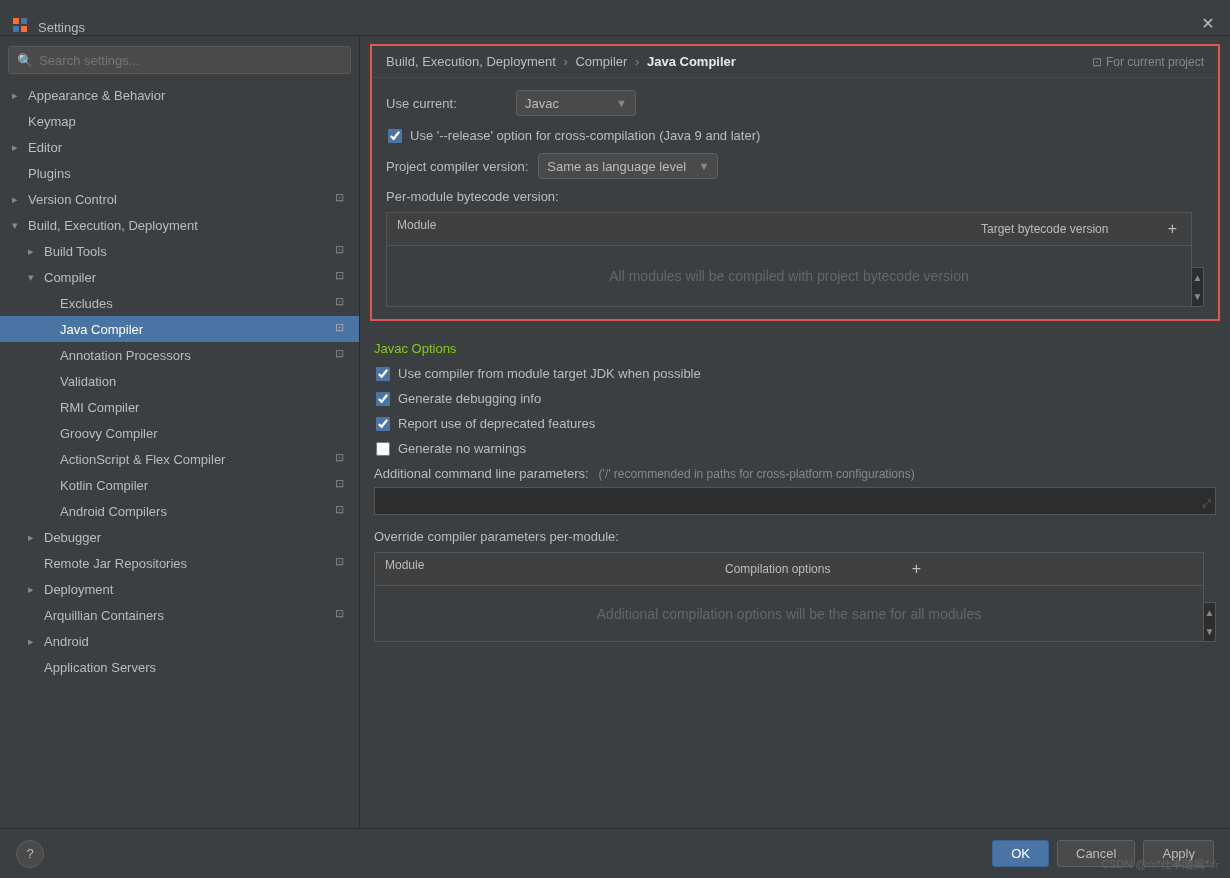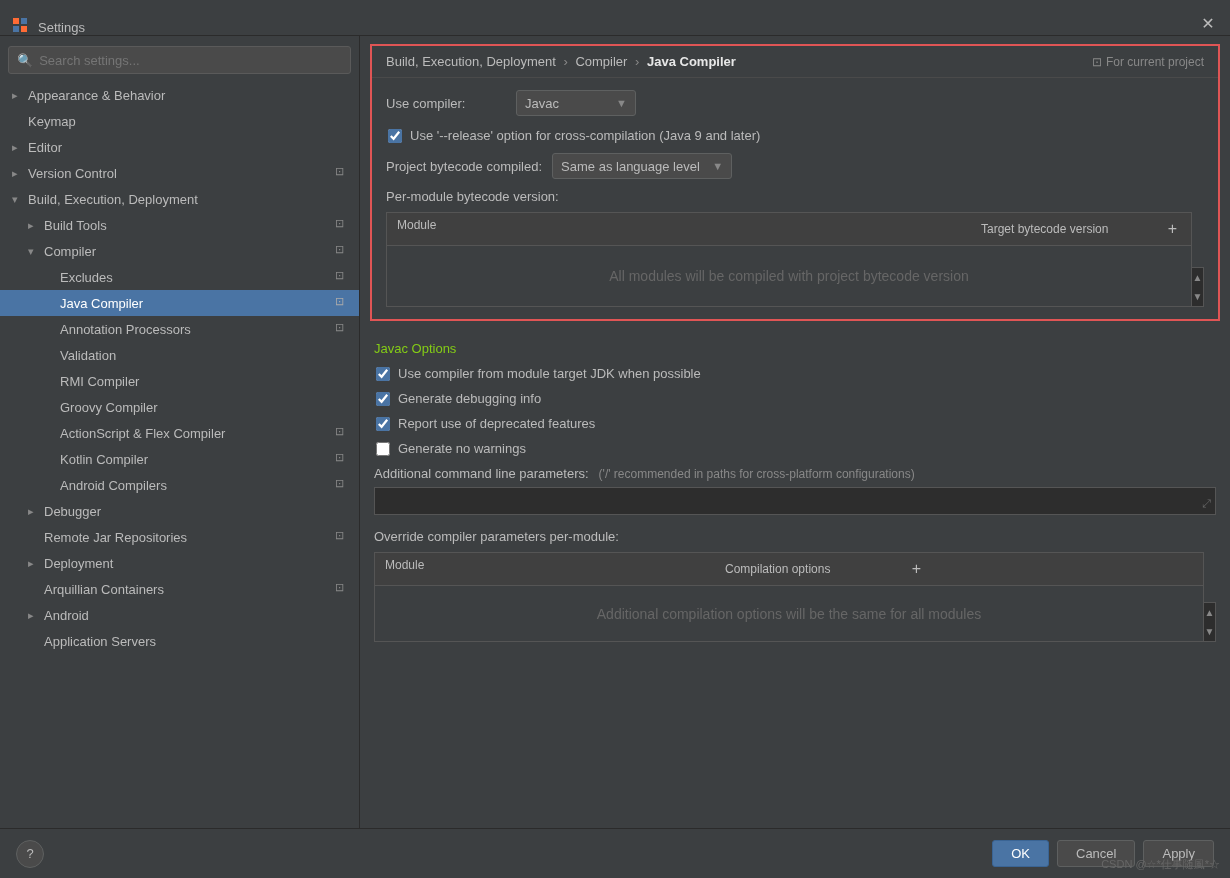--- a/index.html
+++ b/index.html
@@ -417,20 +417,24 @@
       <div class="sidebar-item level-1">
         <span class="arrow"></span>
         <span class="label">Keymap</span>
       </div>
 
       <div class="sidebar-item level-1">
         <span class="arrow">▸</span>
         <span class="label">Editor</span>
       </div>
 
+      <div class="sidebar-item level-1">
+        <span class="arrow"></span>
+        <span class="label">Plugins</span>
+      </div>
 
       <div class="sidebar-item level-1">
         <span class="arrow">▸</span>
         <span class="label">Version Control</span>
         <span class="sync-icon">⊡</span>
       </div>
 
       <div class="sidebar-item level-1">
         <span class="arrow">▾</span>
         <span class="label">Build, Execution, Deployment</span>
@@ -546,34 +550,34 @@
           </span>
           <div class="for-project">
             <span>⊡</span>
             <span>For current project</span>
           </div>
         </div>
 
         <div class="section-body">
 
           <div class="form-row">
-            <span class="form-label">Use compiler:</span>
+            <span class="form-label">Use current:</span>
             <div class="dropdown">
               <span>Javac</span>
               <span class="arrow-down">▼</span>
             </div>
           </div>
 
           <div class="checkbox-row">
             <input type="checkbox" id="release-cb" checked="" style="">
             <label for="release-cb">Use '--release' option for cross-compilation (Java 9 and later)</label>
           </div>
 
           <div class="form-row" style="margin-bottom:10px;">
-            <span class="form-label">Project bytecode compiled:</span>
+            <span class="form-label">Project compiler version:</span>
             <div class="dropdown" style="min-width:180px;">
               <span>Same as language level</span>
               <span class="arrow-down">▼</span>
             </div>
           </div>
 
           <div class="per-module-label">Per-module bytecode version:</div>
           <div class="table-outer">
             <div style="flex:1; border:1px solid #555;">
               <div class="table-header">

